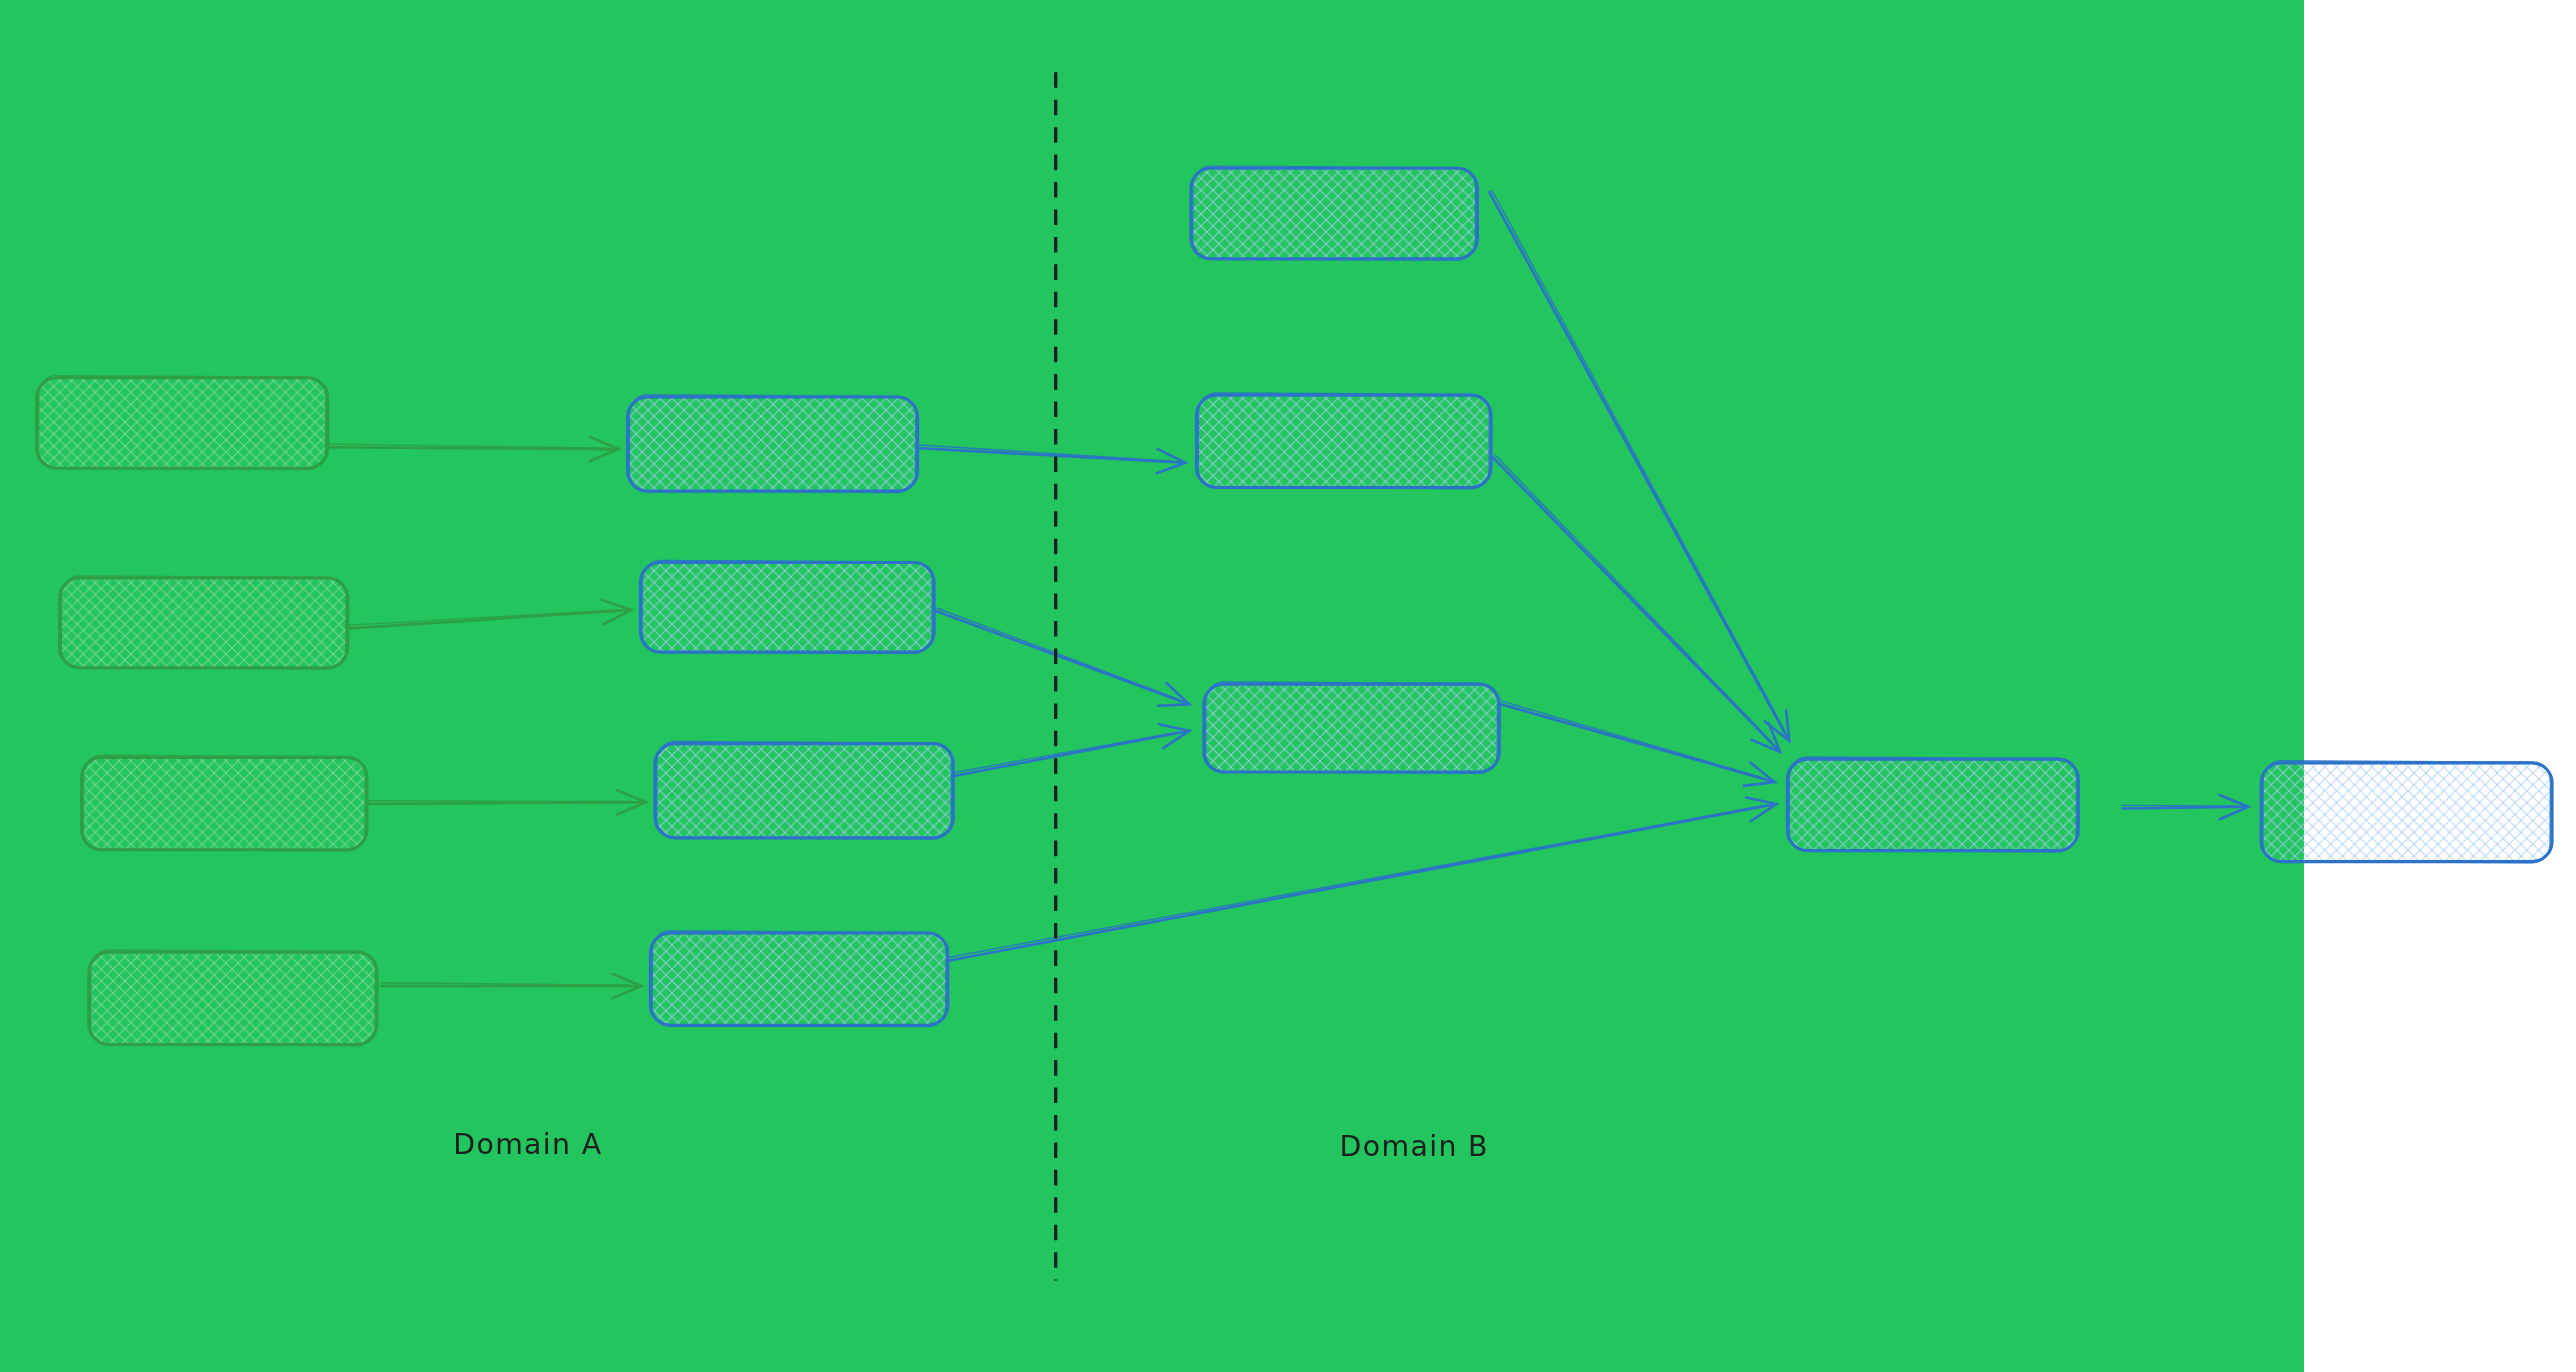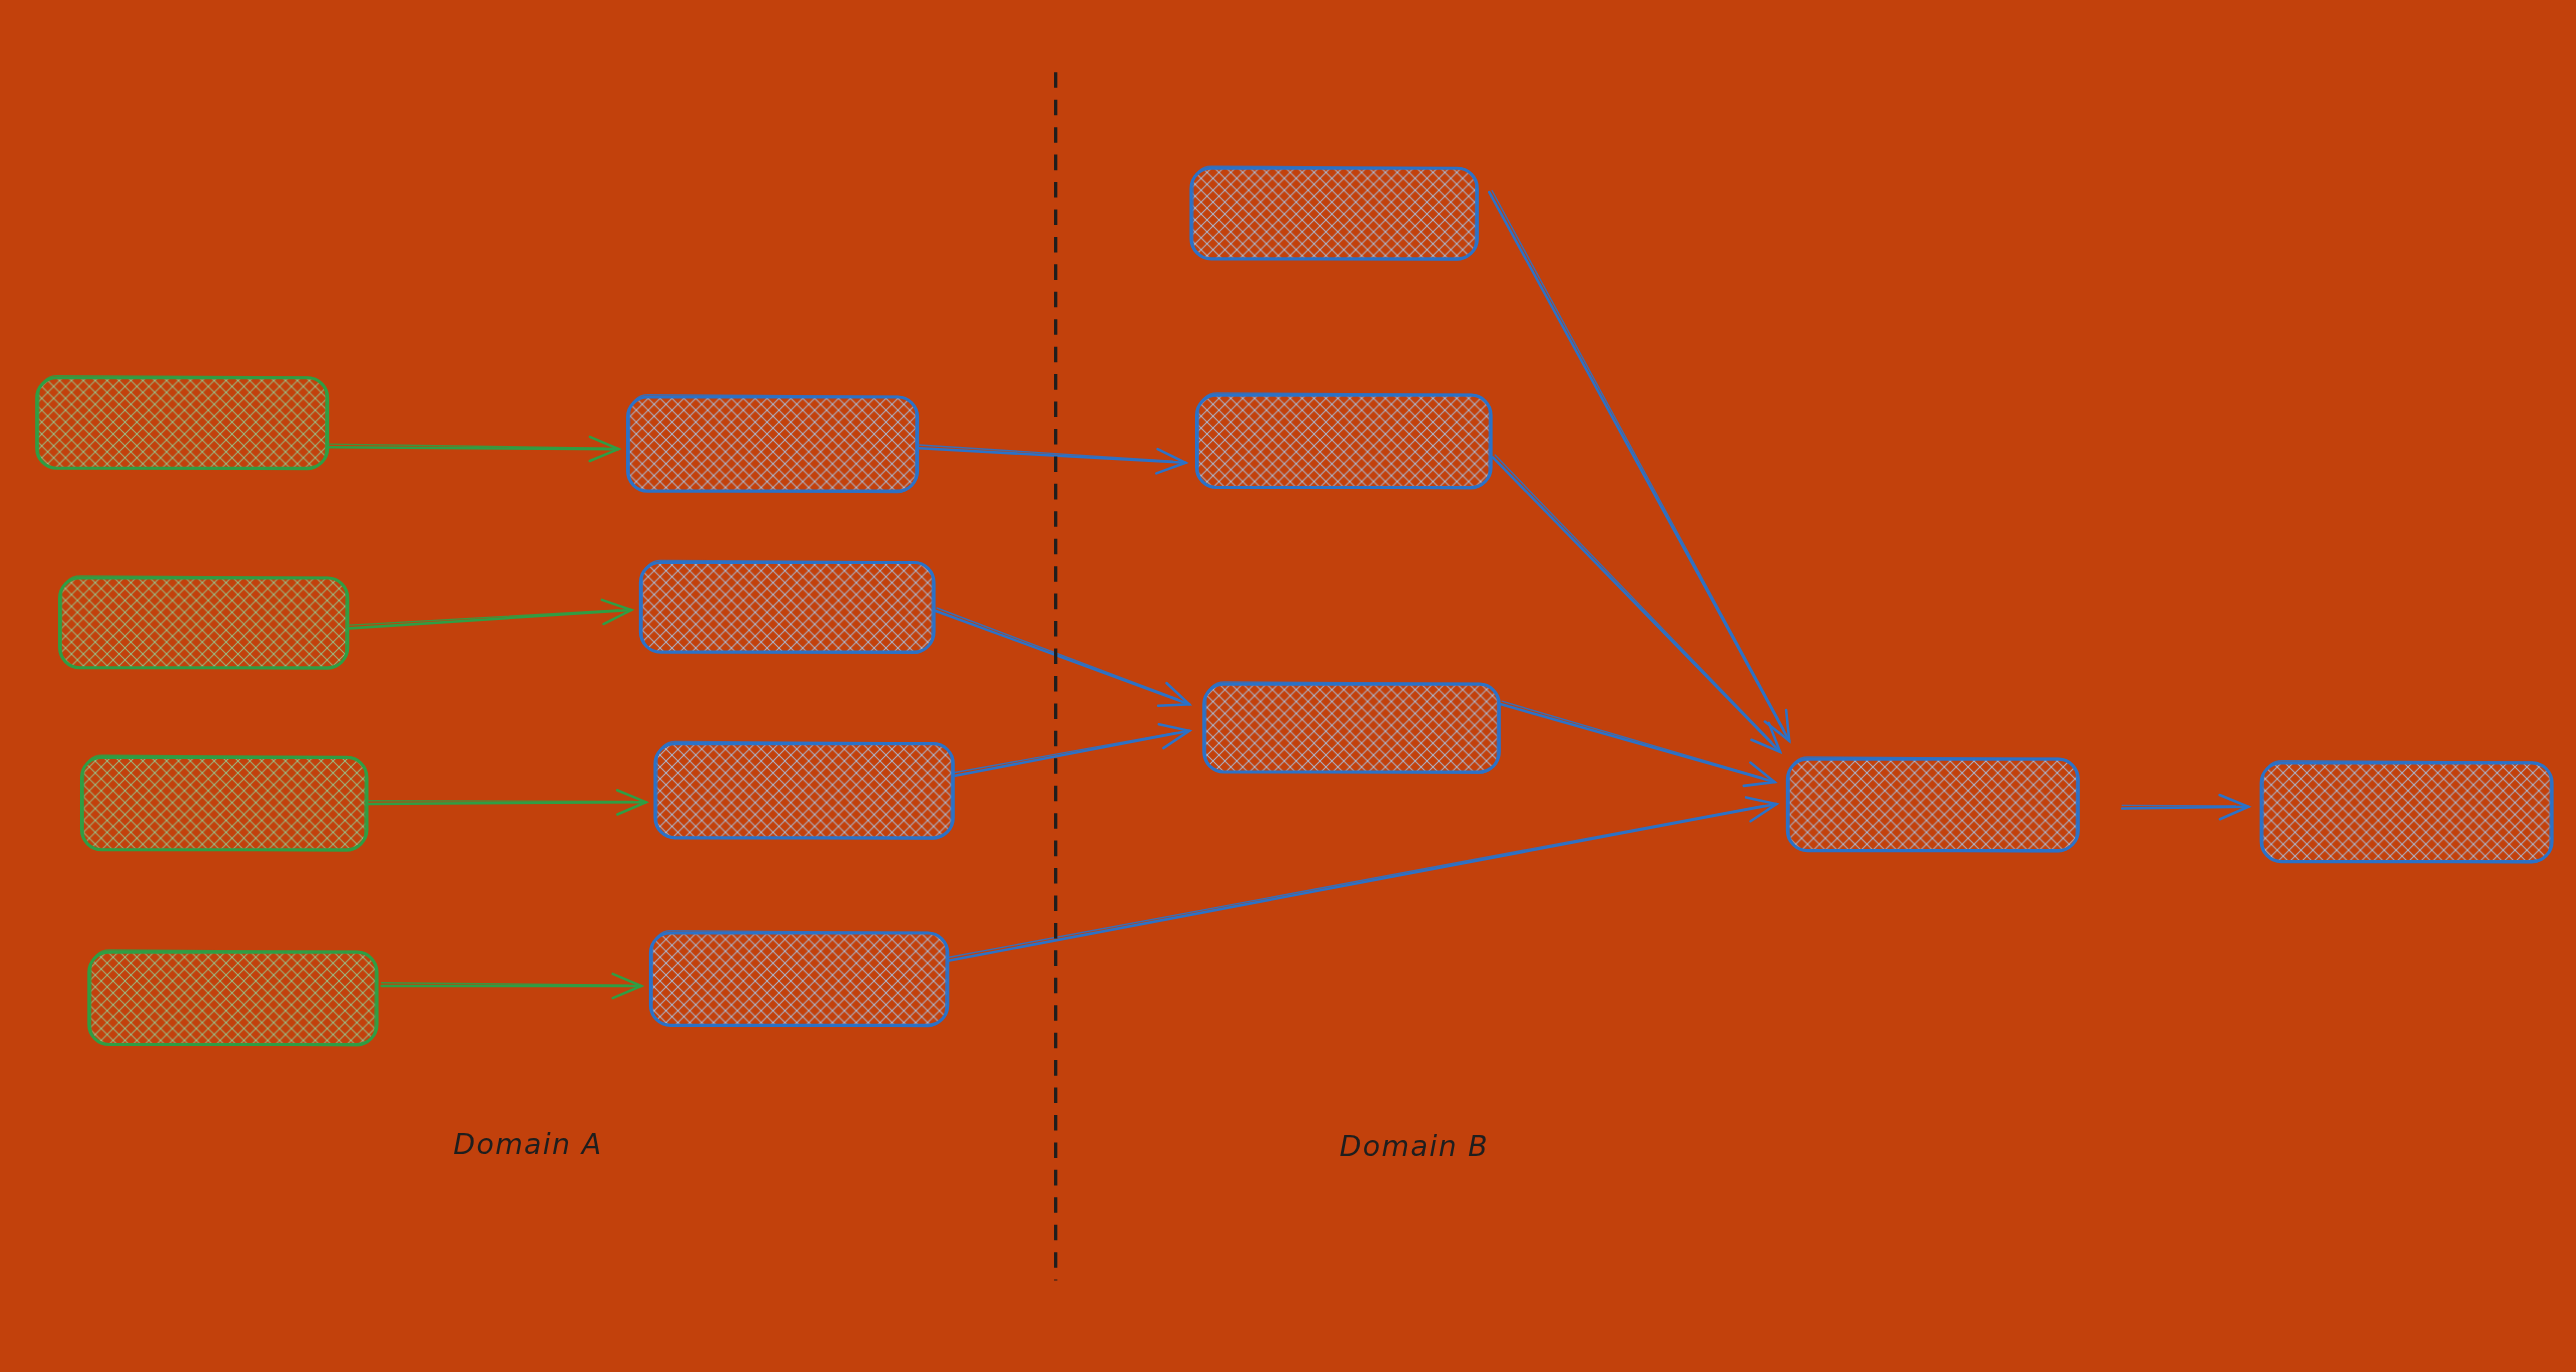--- a/index.html
+++ b/index.html
@@ -6,24 +6,23 @@
     margin: 0;
     padding: 0;
     background: #ffffff;
     width: 2576px;
     height: 1372px;
     overflow: hidden;
     font-family: "DejaVu Sans", "Liberation Sans", sans-serif;
   }
   .stage {
     position: relative;
-    width: 2576px;
+    width: 2304px;
     height: 1372px;
-    background: #c2410c;
-    font-style: italic;
+    background: #22c55e;
   }
   svg { display: block; }
   text.region-label {
     font-family: "DejaVu Sans", "Liberation Sans", sans-serif;
     font-size: 31px;
     letter-spacing: 1.5px;
     fill: #1e1e1e;
   }
 </style>
 </head>

